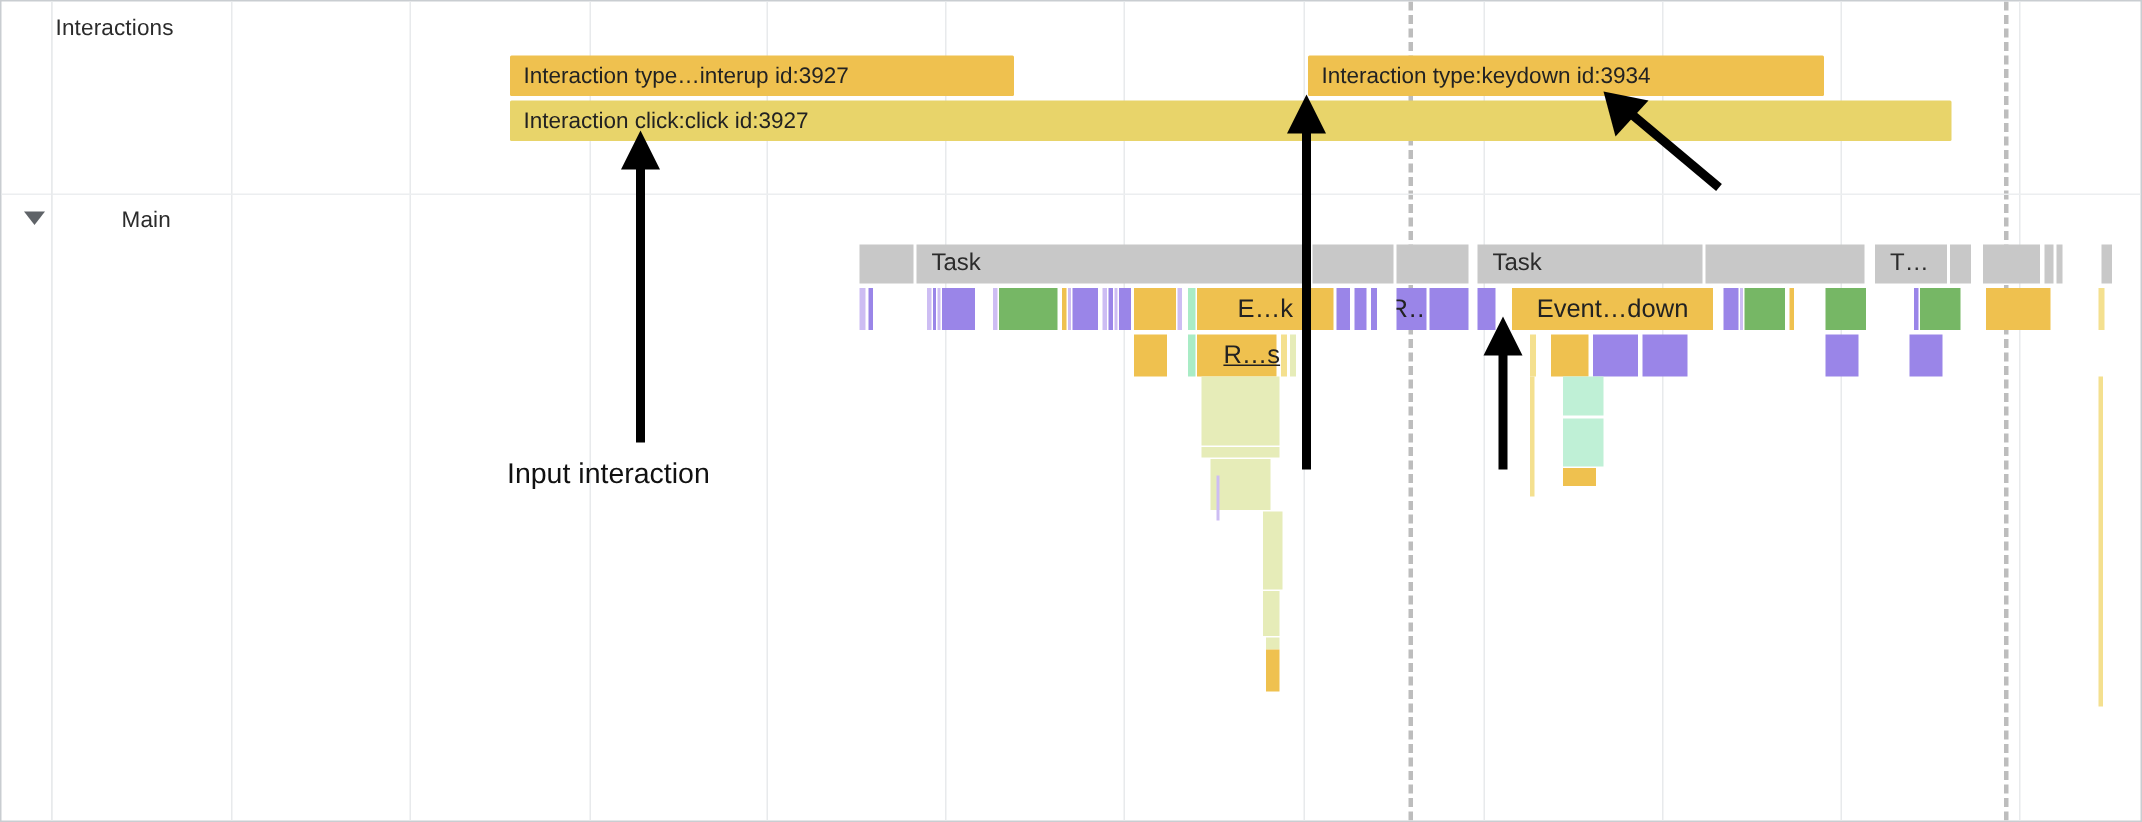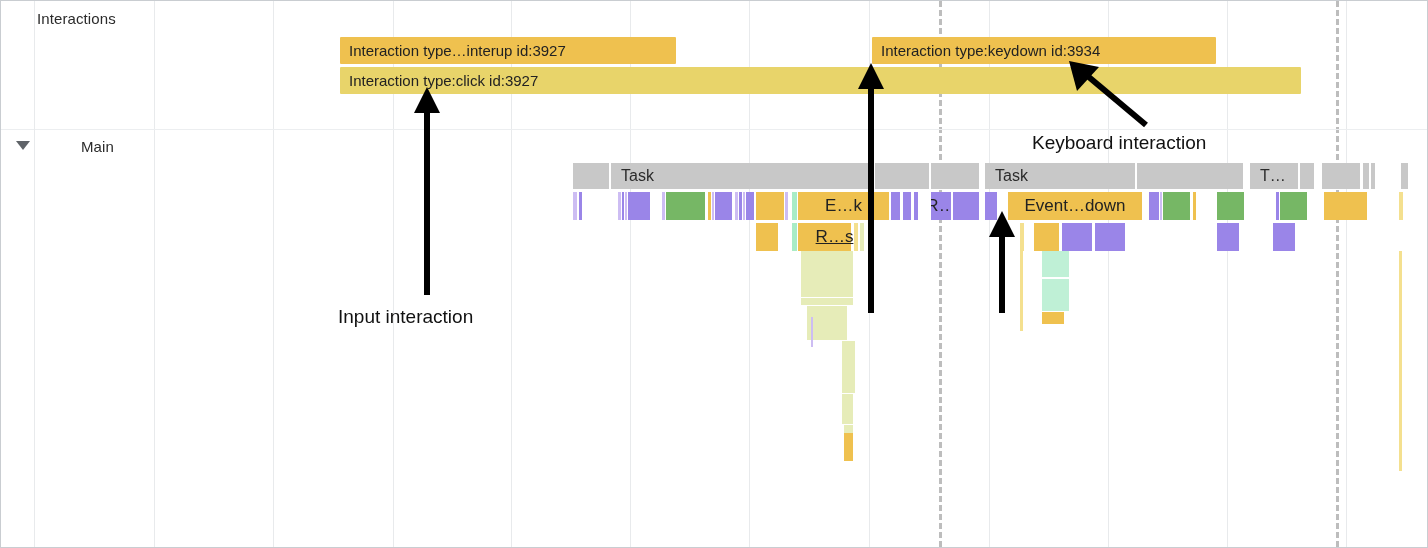--- a/index.html
+++ b/index.html
@@ -108,21 +108,21 @@
       <div class="dline" style="left: 1335px;"></div>
     </div>
 
   <div class="row-sep" style="top:128px"></div>
 
   <div class="gline" style="left:33px;top:0;bottom:0;"></div>
 
   <div class="track-label" style="left:36px;top:9px;">Interactions</div>
 
   <div class="ibar dark" id="ibar0" style="left: 339px; top: 36px; width: 336px;">Interaction type…interup id:3927</div>
-  <div class="ibar light" id="ibar1" style="left: 339px; top: 66px; width: 961px;">Interaction type:click id:3927</div>
+  <div class="ibar light" id="ibar1" style="left: 339px; top: 66px; width: 961px;">Interaction click:click id:3927</div>
   <div class="ibar dark" id="ibar2" style="left: 871px; top: 36px; width: 344px;">Interaction type:keydown id:3934</div>
 
   <div class="tri" style="left:15px;top:140px;"></div>
   <div class="track-label" style="left:36px;top:137px;margin-left:44px;">Main</div>
 
   <div class="fc" style="left:0;top:0;right:0;bottom:0;" id="flame">
       <div class="blk task" style="left: 572px; top: 162px; width: 36px; height: 26px;"></div>
       <div class="blk task" style="left: 610px; top: 162px; width: 262px; height: 26px;"></div>
       <div class="task-lbl" style="left: 610px; top: 162px; width: 262px;">Task</div>
       <div class="blk task" style="left: 874px; top: 162px; width: 54px; height: 26px;"></div>
@@ -197,21 +197,20 @@
       <div class="blk palemint" style="left: 1041px; top: 250px; width: 27px; height: 26px;"></div>
       <div class="blk palemint" style="left: 1041px; top: 278px; width: 27px; height: 32px;"></div>
       <div class="blk gold" style="left: 1041px; top: 311px; width: 22px; height: 12px;"></div>
       <div class="blk palegold" style="left: 1019px; top: 250px; width: 3px; height: 80px;"></div>
       <div class="blk lilac" style="left: 810px; top: 316px; width: 2px; height: 30px;"></div>
       <div class="blk palegold" style="left: 1398px; top: 250px; width: 3px; height: 220px;"></div>
     </div>
 
   <div class="anno" style="left:337px;top:302px;">Input interaction</div>
 
-  <div class="anno" style="left:1031px;top:128px;">Keyboard interaction</div>
 
 
   <svg class="arrow" style="left:0;top:0;width:1428px;height:548px;" viewBox="0 0 1428 548">
 
     <g>
       <line x1="426" y1="294" x2="426" y2="104" stroke="#000" stroke-width="6"></line>
       <polygon points="426,86 439,112 413,112"></polygon>
     </g>
 
     <g>

